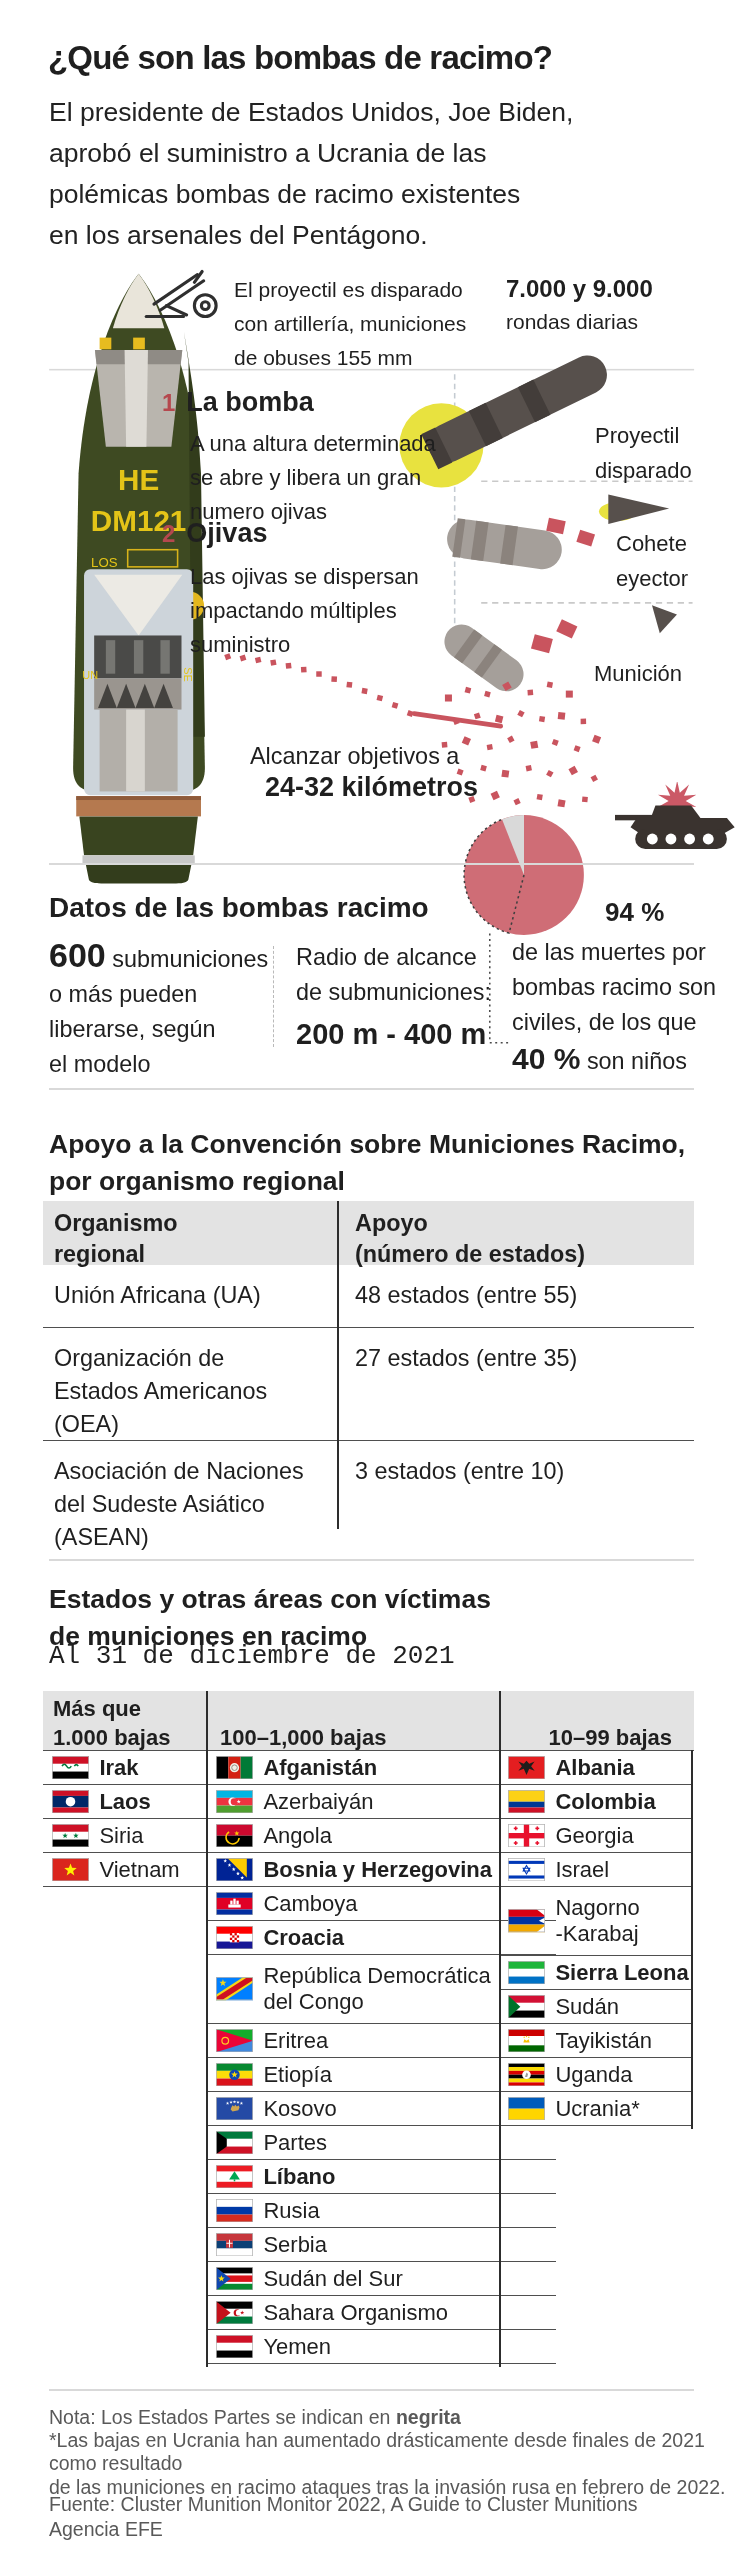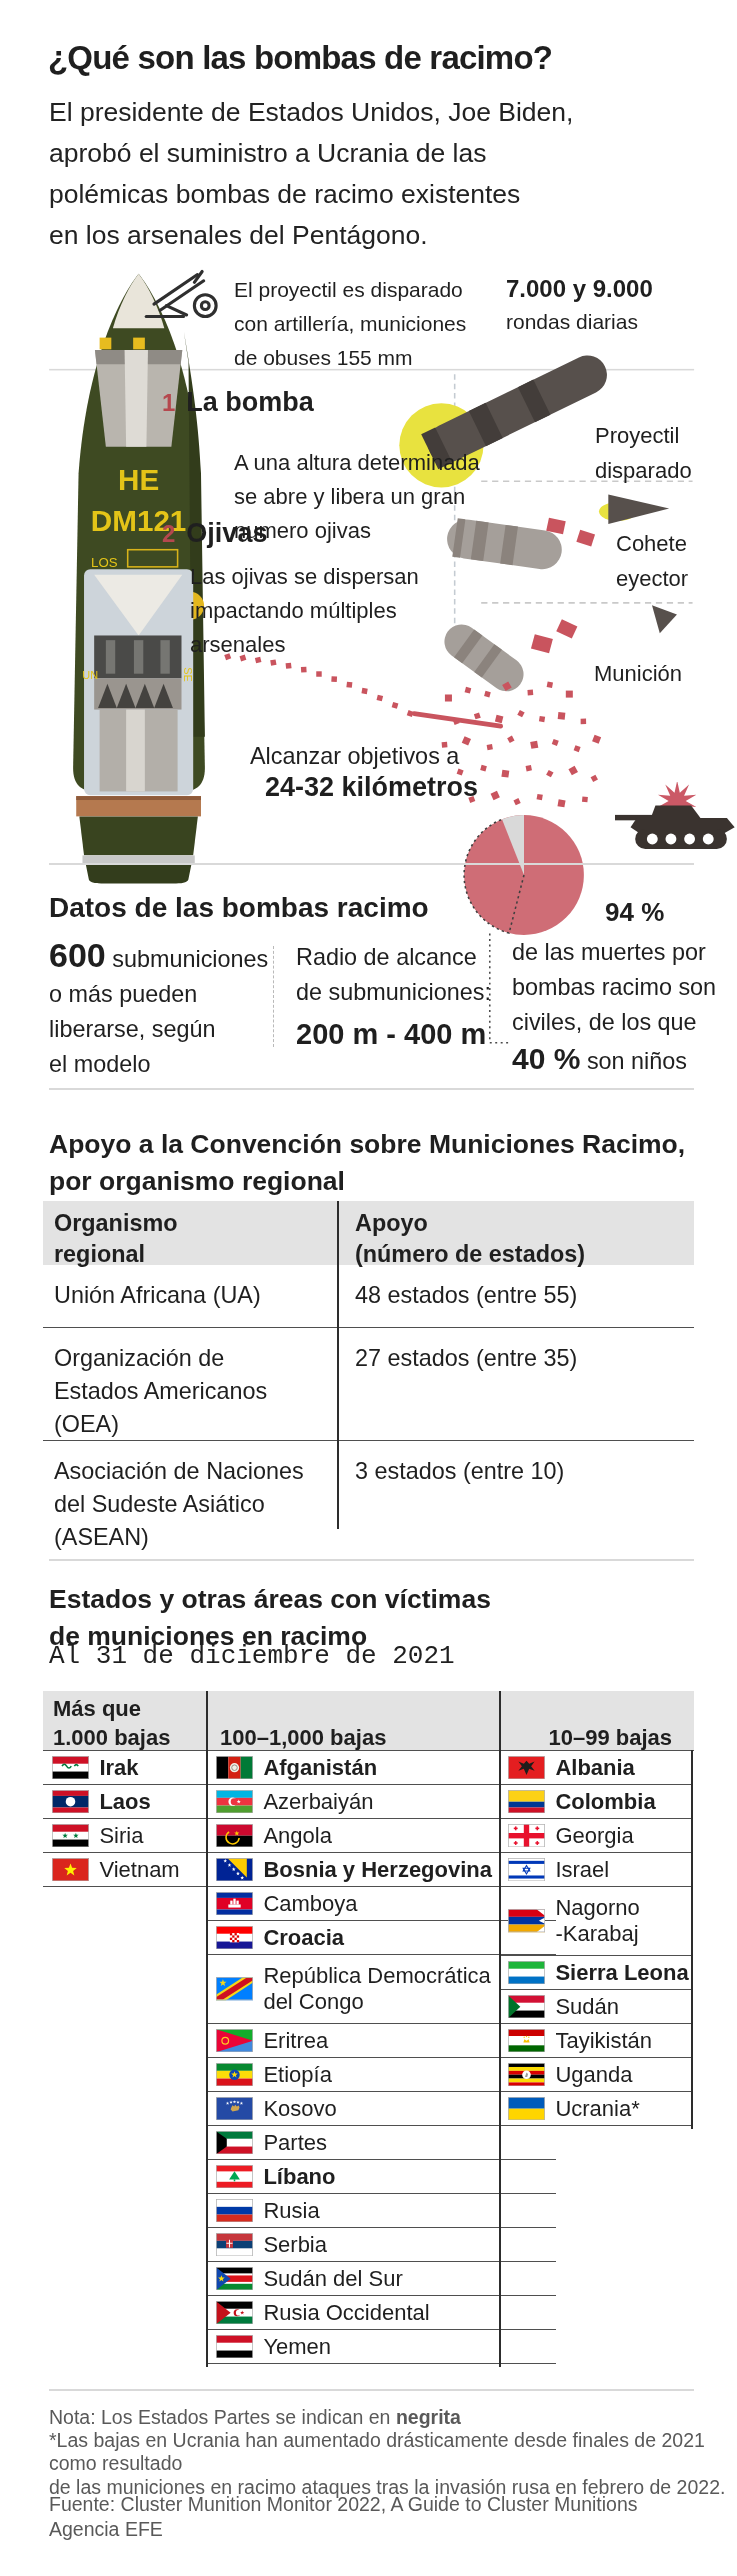--- a/index.html
+++ b/index.html
@@ -200,34 +200,34 @@
     <div>con artillería, municiones</div>
     <div>de obuses 155 mm</div>
   </div>
   <div class="abs rounds-big" style="left:506px;top:275px;">7.000 y 9.000</div>
   <div class="abs rounds-sub" style="left:506px;top:310px;">rondas diarias</div>
 
   <div class="abs stephead" style="left:162px;top:387px;">
     <span class="stepnum">1</span>
     <span class="steptitle">La bomba</span>
   </div>
-  <div class="abs stepdesc" style="left:190px;top:446px;padding-left:44px;">
+  <div class="abs stepdesc" style="left:190px;top:427px;">
     <div>A una altura determinada</div>
     <div>se abre y libera un gran</div>
     <div>numero ojivas</div>
   </div>
 
   <div class="abs stephead" style="left:162px;top:518px;">
     <span class="stepnum">2</span>
     <span class="steptitle">Ojivas</span>
   </div>
   <div class="abs stepdesc" style="left:190px;top:560px;">
     <div>Las ojivas se dispersan</div>
     <div>impactando múltiples</div>
-    <div>arsenales</div>
+    <div>suministro</div>
   </div>
 
   <div class="abs dlabel" style="left:595px;top:418px;">
     <div>Proyectil</div>
     <div>disparado</div>
   </div>
   <div class="abs dlabel" style="left:616px;top:526px;">
     <div>Cohete</div>
     <div>eyector</div>
   </div>
@@ -598,21 +598,21 @@
           <rect x="0" y="0.00" width="48" height="10.00" fill="#000"></rect>
           <rect x="0" y="10.00" width="48" height="10.00" fill="#fff"></rect>
           <rect x="0" y="20.00" width="48" height="10.00" fill="#007a3d"></rect>
           <polygon points="0,0 19,15 0,30" fill="#c4111b"></polygon>
           <circle cx="27.5" cy="15" r="4.6" fill="#c4111b"></circle>
           <circle cx="29.6" cy="15" r="3.8" fill="#fff"></circle>
           <polygon points="34.0,12.2 34.7,14.0 36.7,14.1 35.1,15.4 35.6,17.3 34.0,16.2 32.4,17.3 32.9,15.4 31.3,14.1 33.3,14.0 " fill="#c4111b"></polygon>
           <rect x="0.5" y="0.5" width="47" height="29" fill="none" stroke="#b4b4b4" stroke-width="1"></rect>
         </svg>
         <div class="cname">
-          <div>Rusia Occidental</div>
+          <div>Sahara Organismo</div>
         </div>
       </div>
       <div class="crow">
         <svg viewBox="0 0 48 30" width="37" height="23.4">
           <rect x="0" y="0.00" width="48" height="10.00" fill="#ce1126"></rect>
           <rect x="0" y="10.00" width="48" height="10.00" fill="#fff"></rect>
           <rect x="0" y="20.00" width="48" height="10.00" fill="#000"></rect>
           <rect x="0.5" y="0.5" width="47" height="29" fill="none" stroke="#b4b4b4" stroke-width="1"></rect>
         </svg>
         <div class="cname">

